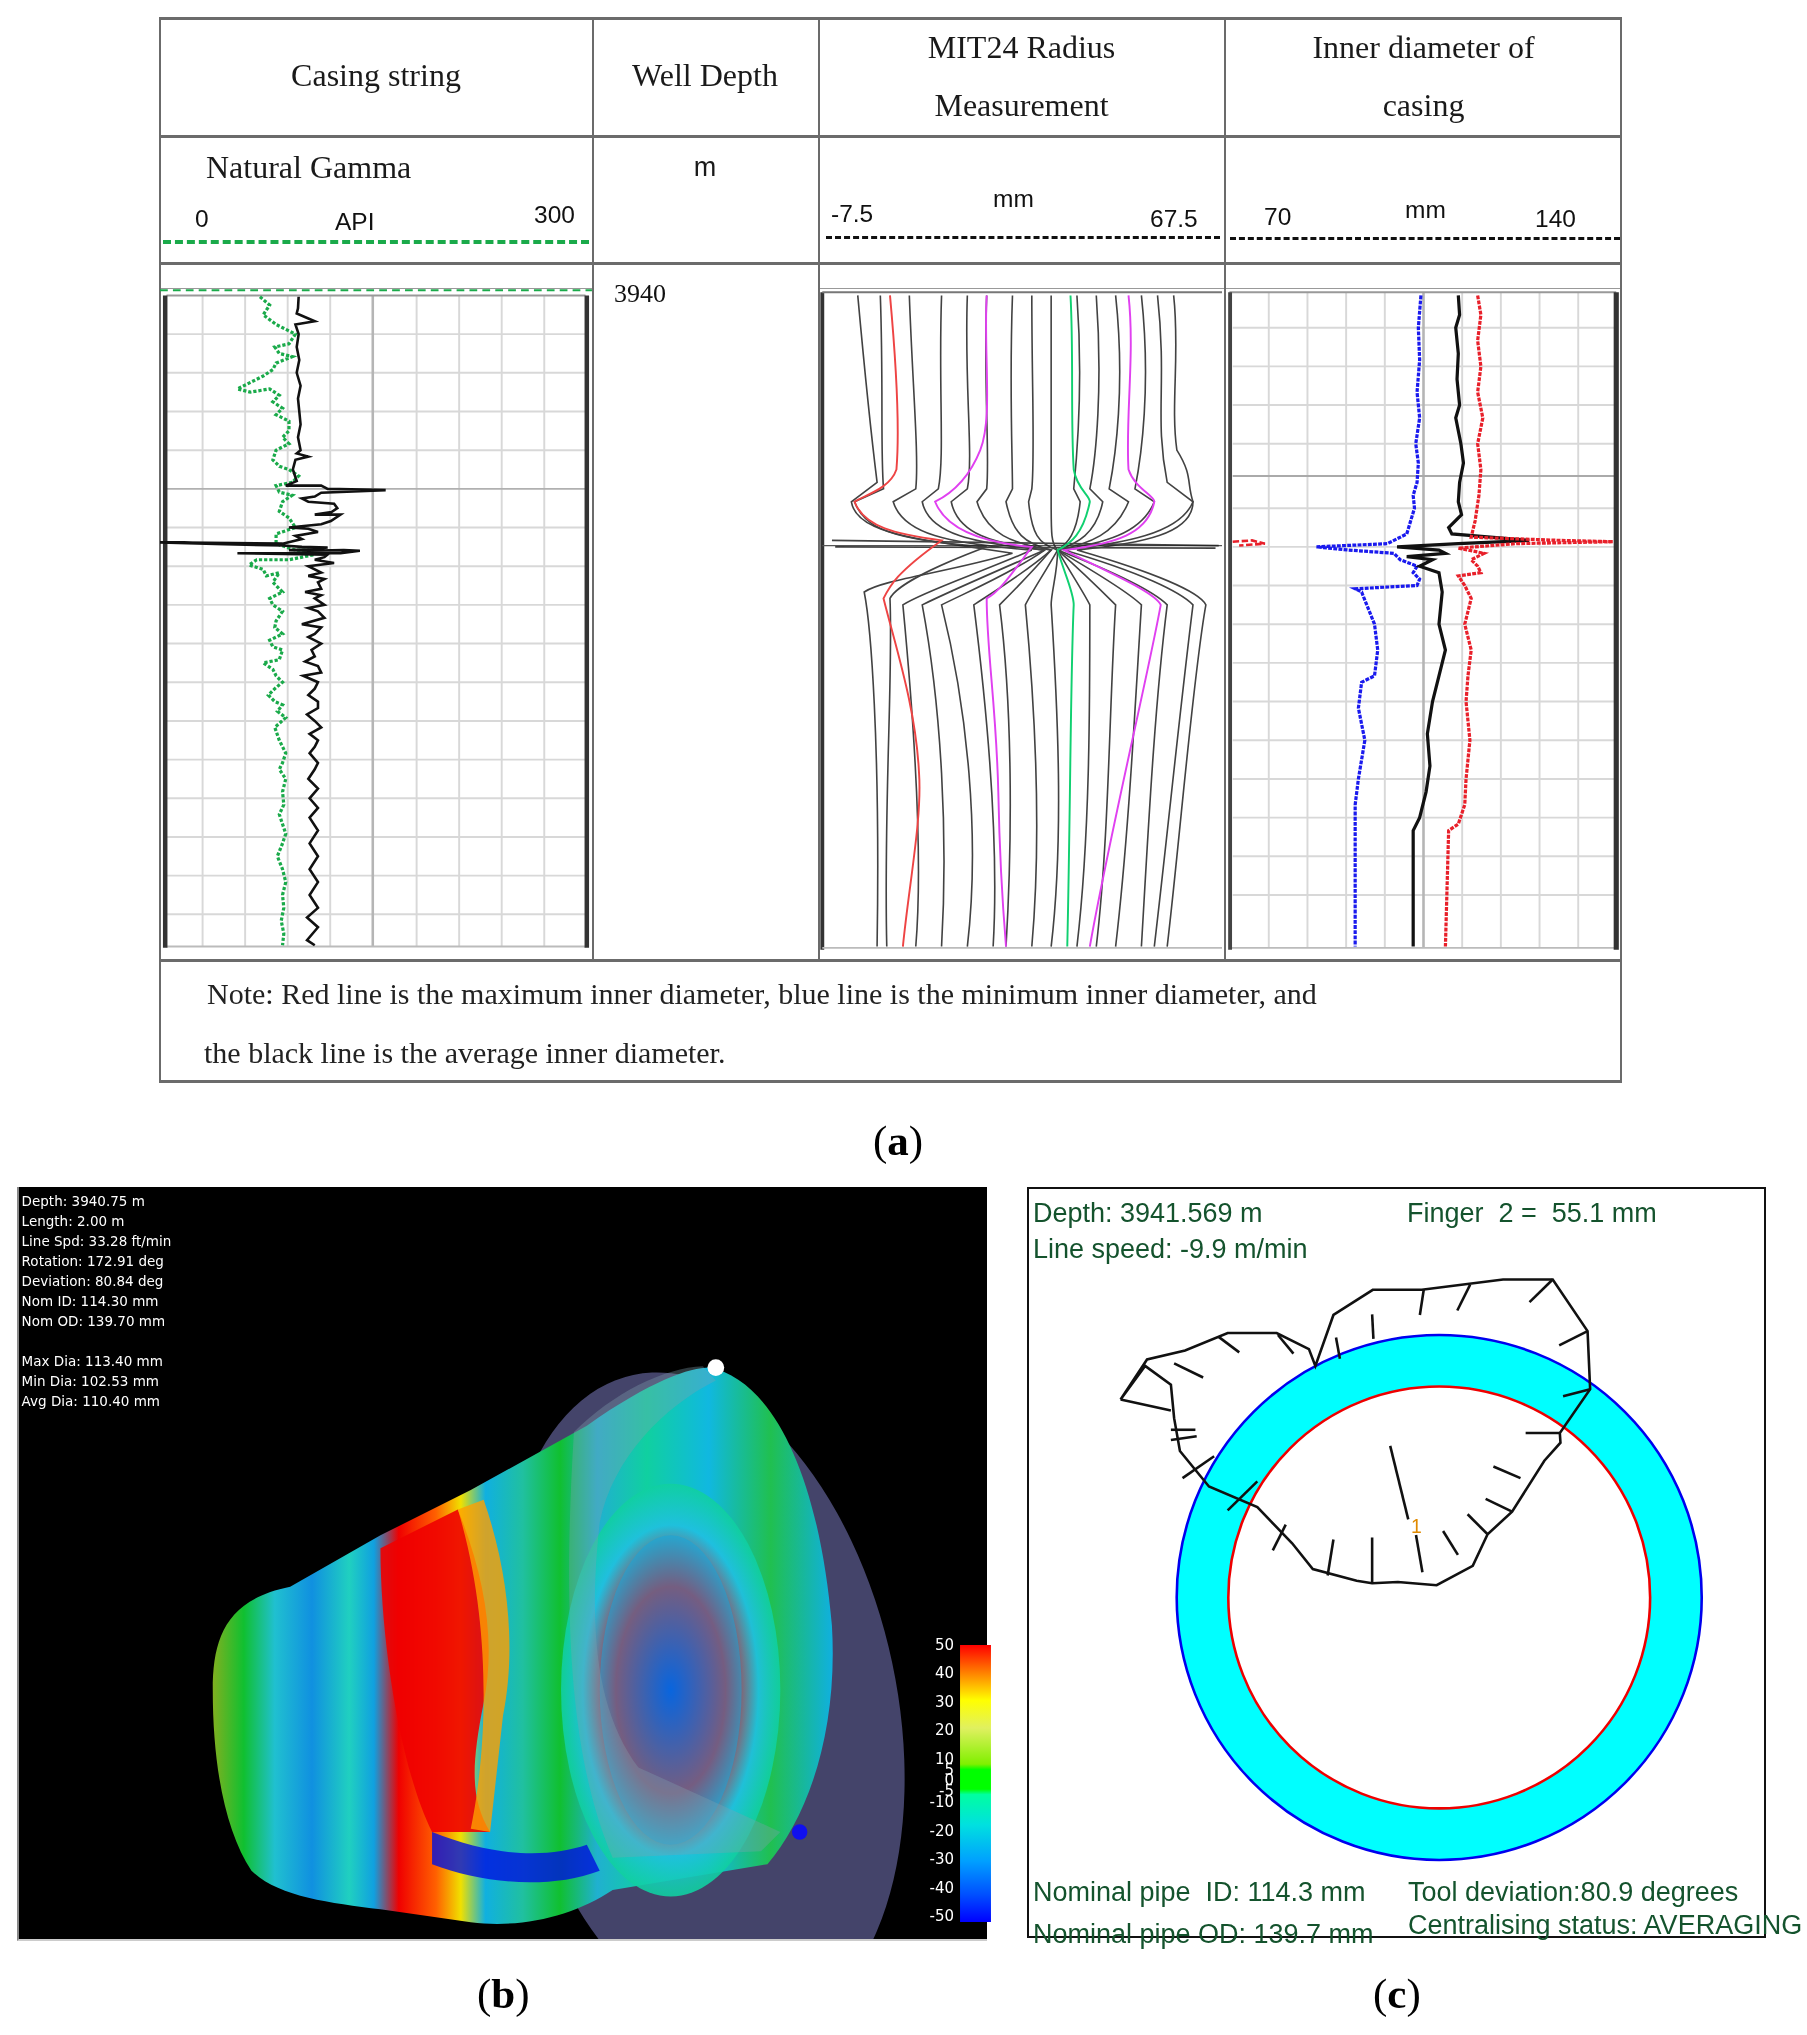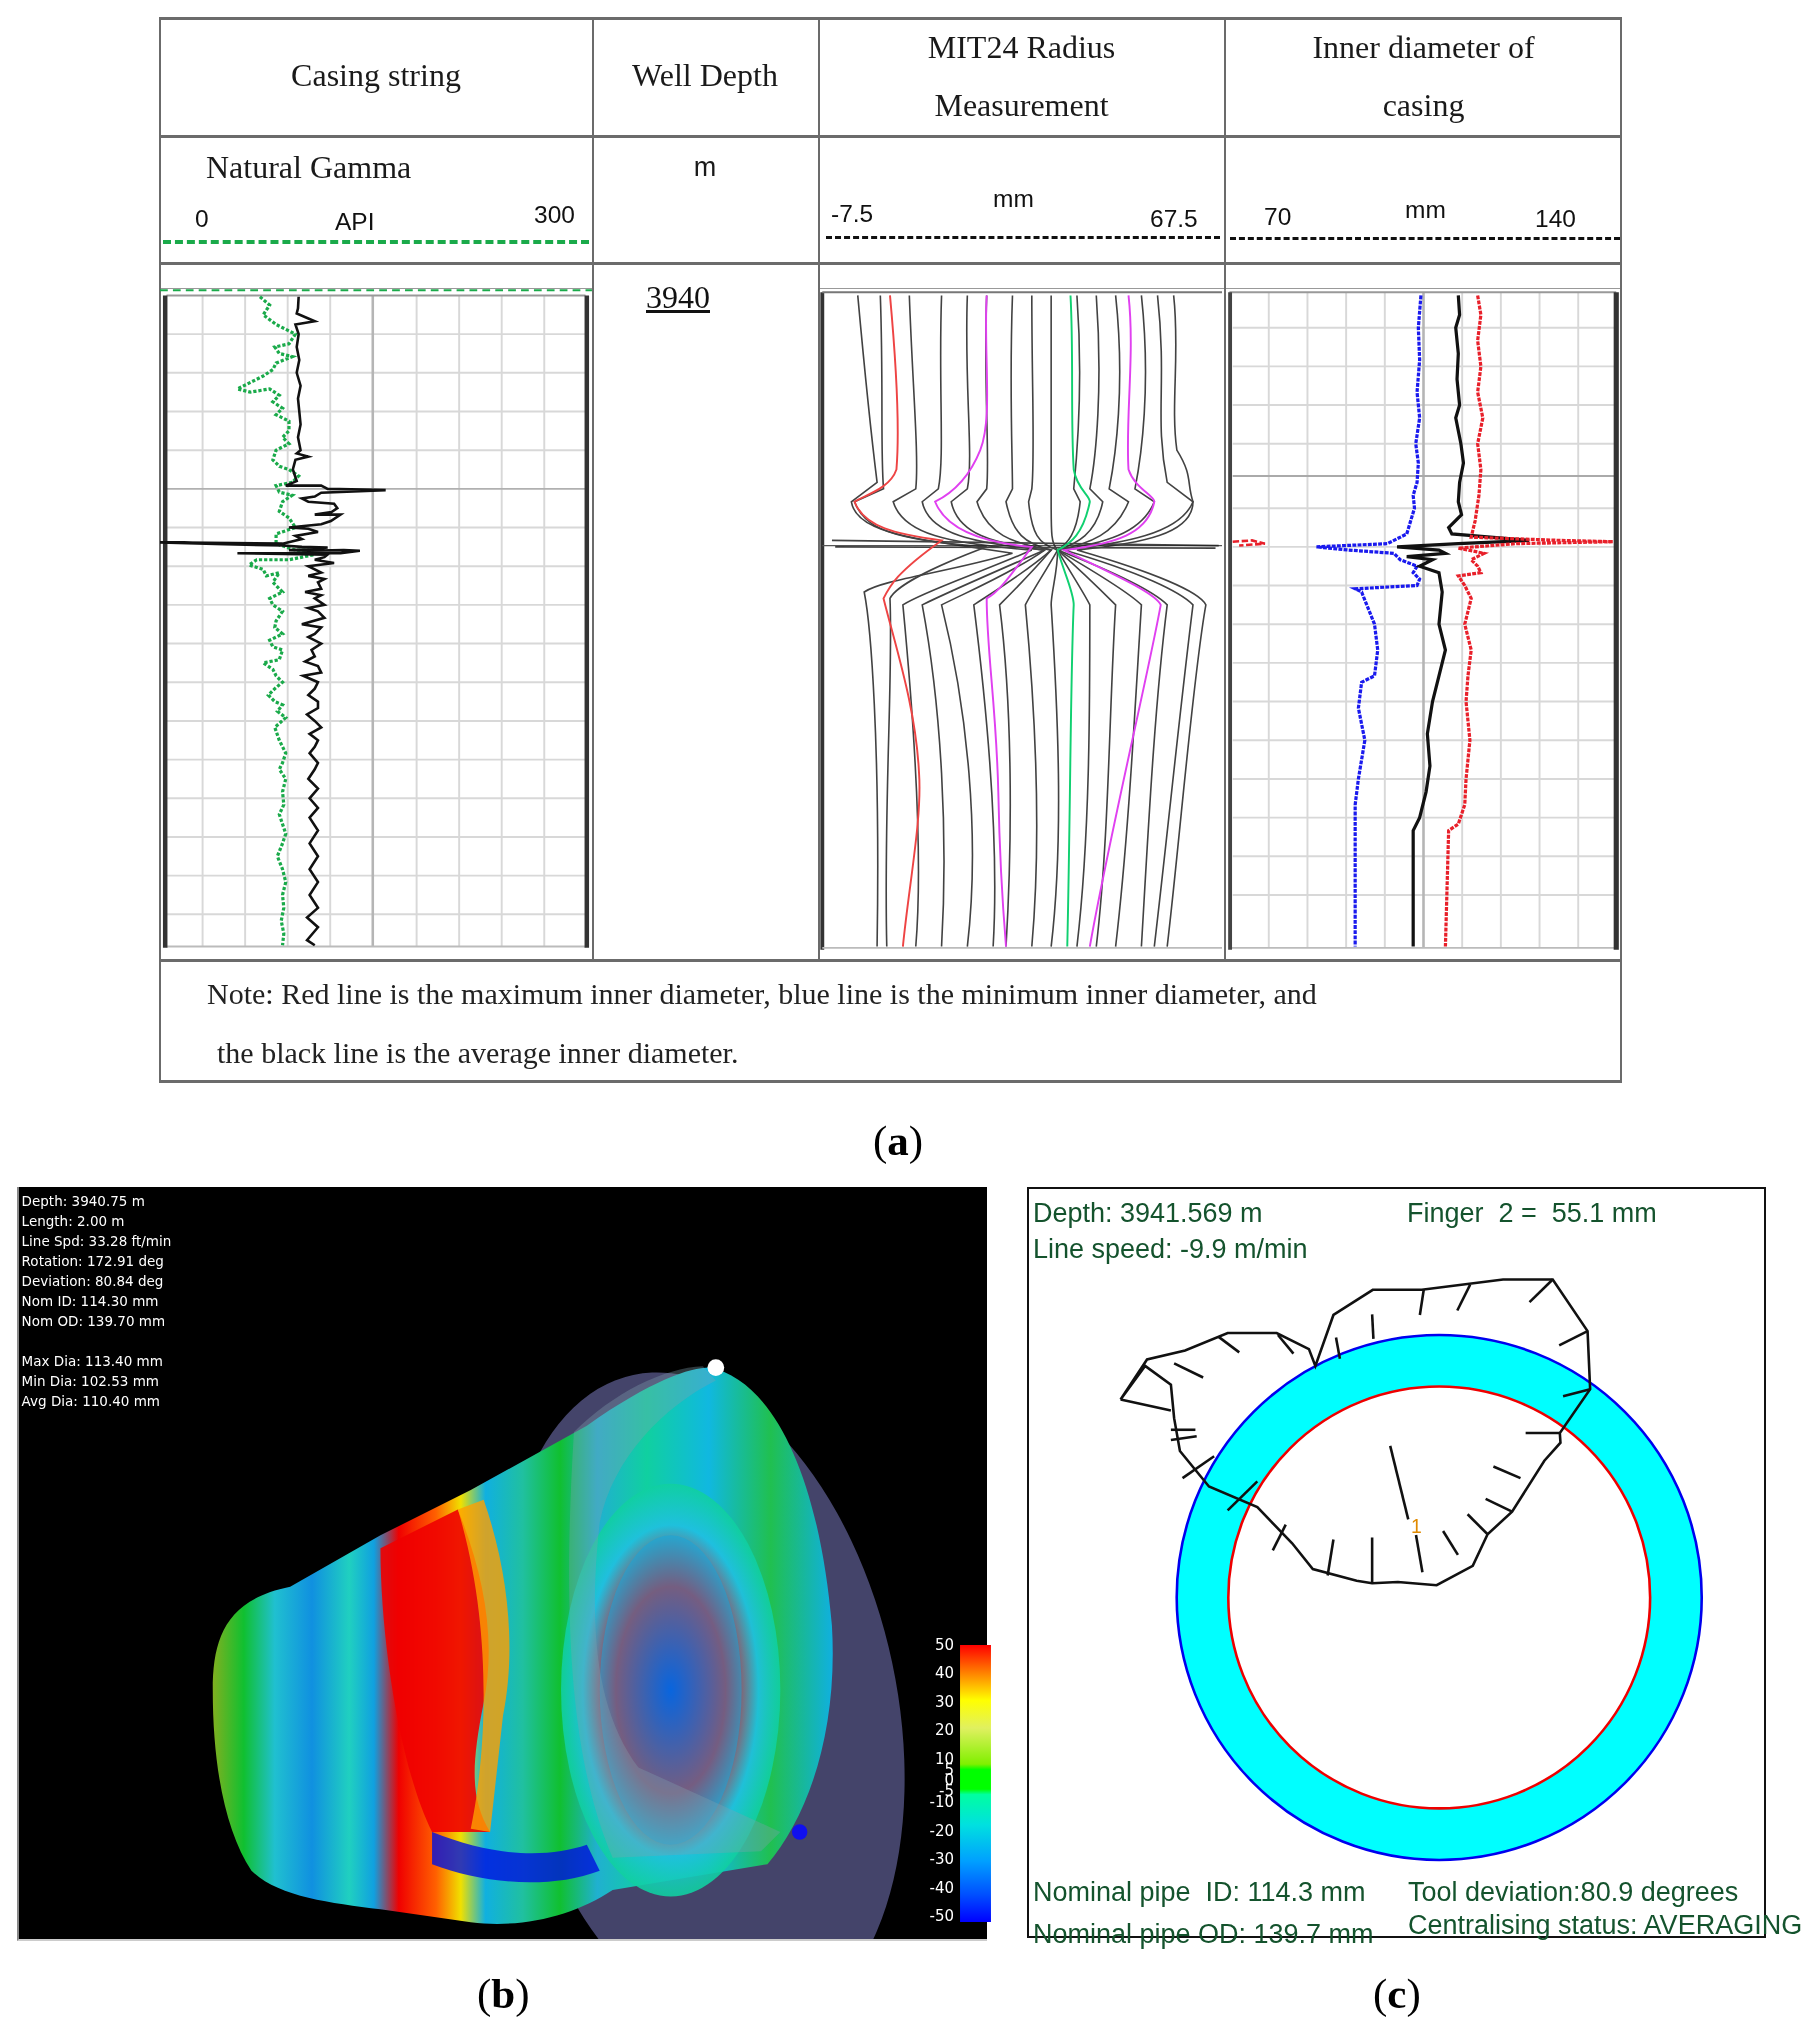--- a/index.html
+++ b/index.html
@@ -56,21 +56,21 @@
   <div class="scale" style="left:831px;top:200px;">-7.5</div>
   <div class="scale" style="left:993px;top:185px;">mm</div>
   <div class="scale" style="left:1150px;top:205px;">67.5</div>
   <div class="dash-black" style="left:826px;top:236px;width:394px;"></div>
 
   <div class="scale" style="left:1264px;top:203px;">70</div>
   <div class="scale" style="left:1405px;top:196px;">mm</div>
   <div class="scale" style="left:1535px;top:205px;">140</div>
   <div class="dash-black" style="left:1230px;top:237px;width:390px;"></div>
 
-  <div class="scale" style="left:646px;top:279px;font-family:'Liberation Serif',serif;font-size:32px;text-decoration:underline;">3940</div>
+  <div class="scale" style="left:614px;top:279px;font-family:'Liberation Serif',serif;font-size:26px;">3940</div>
 
   <svg class="abs" style="left:160px;top:289px;" width="432" height="664" viewBox="0 0 670 1030">
     <line x1="0" y1="2" x2="670" y2="2" stroke="#1aaa4a" stroke-width="3" stroke-dasharray="12,8"></line>
     <g stroke="#d8d8d8" stroke-width="3">
       <line x1="66" y1="10" x2="66" y2="1020"></line>
         <line x1="132" y1="10" x2="132" y2="1020"></line>
         <line x1="198" y1="10" x2="198" y2="1020"></line>
       <line x1="264" y1="10" x2="264" y2="1020"></line>
         <line x1="398" y1="10" x2="398" y2="1020"></line>
         <line x1="464" y1="10" x2="464" y2="1020"></line>
@@ -168,21 +168,21 @@
 
     <polyline fill="none" stroke="#1a1aee" stroke-width="5" stroke-dasharray="6,2" points="302,10 298,60 300,110 296,160 300,200 294,240 298,270 296,300 290,320 292,340 286,360 280,380 250,395 140,400 190,405 260,410 270,420 296,430 290,440 300,450 296,460 200,465 210,470 230,520 235,560 230,600 210,610 205,650 215,700 205,760 200,800 200,1020"></polyline>
 
     <polyline fill="none" stroke="#111" stroke-width="5" points="360,10 362,40 356,60 360,100 358,140 362,180 356,200 364,240 368,270 362,300 360,330 365,350 345,370 350,380 470,390 360,395 265,400 330,405 340,410 280,415 320,420 300,430 330,440 335,470 330,520 340,560 330,600 320,640 312,690 316,740 310,780 300,820 290,840 290,1020"></polyline>
 
     <polyline fill="none" stroke="#e8202a" stroke-width="5" stroke-dasharray="6,2" points="390,10 395,40 390,80 395,120 390,160 398,200 390,240 395,280 392,320 386,360 380,385 520,390 600,392 450,395 360,402 400,410 380,420 390,430 395,440 360,445 370,460 380,480 370,520 380,560 375,600 372,640 378,700 372,760 370,800 360,830 345,840 340,1020"></polyline>
     <polyline fill="none" stroke="#e8202a" stroke-width="4" stroke-dasharray="10,4" points="10,392 40,390 60,395 20,398"></polyline>
   </svg>
 
   <div class="note" style="left:179px;top:964px;width:1439px;">Note: Red line is the maximum inner diameter, blue line is the minimum inner diameter, and</div>
-  <div class="note" style="left:189px;top:1023px;width:1439px;">the black line is the average inner diameter.</div>
+  <div class="note" style="left:176px;top:1023px;width:1439px;">the black line is the average inner diameter.</div>
 
   <div class="caption" style="left:873px;top:1116px;"><span>(</span><b>a</b><span>)</span></div>
 </div>
 
 <div class="panelb">
   <div class="info"><span>Depth: 3940.75 m</span>
 <span>Length: 2.00 m</span>
 <span>Line Spd: 33.28 ft/min</span>
 <span>Rotation: 172.91 deg</span>
 <span>Deviation: 80.84 deg</span>

